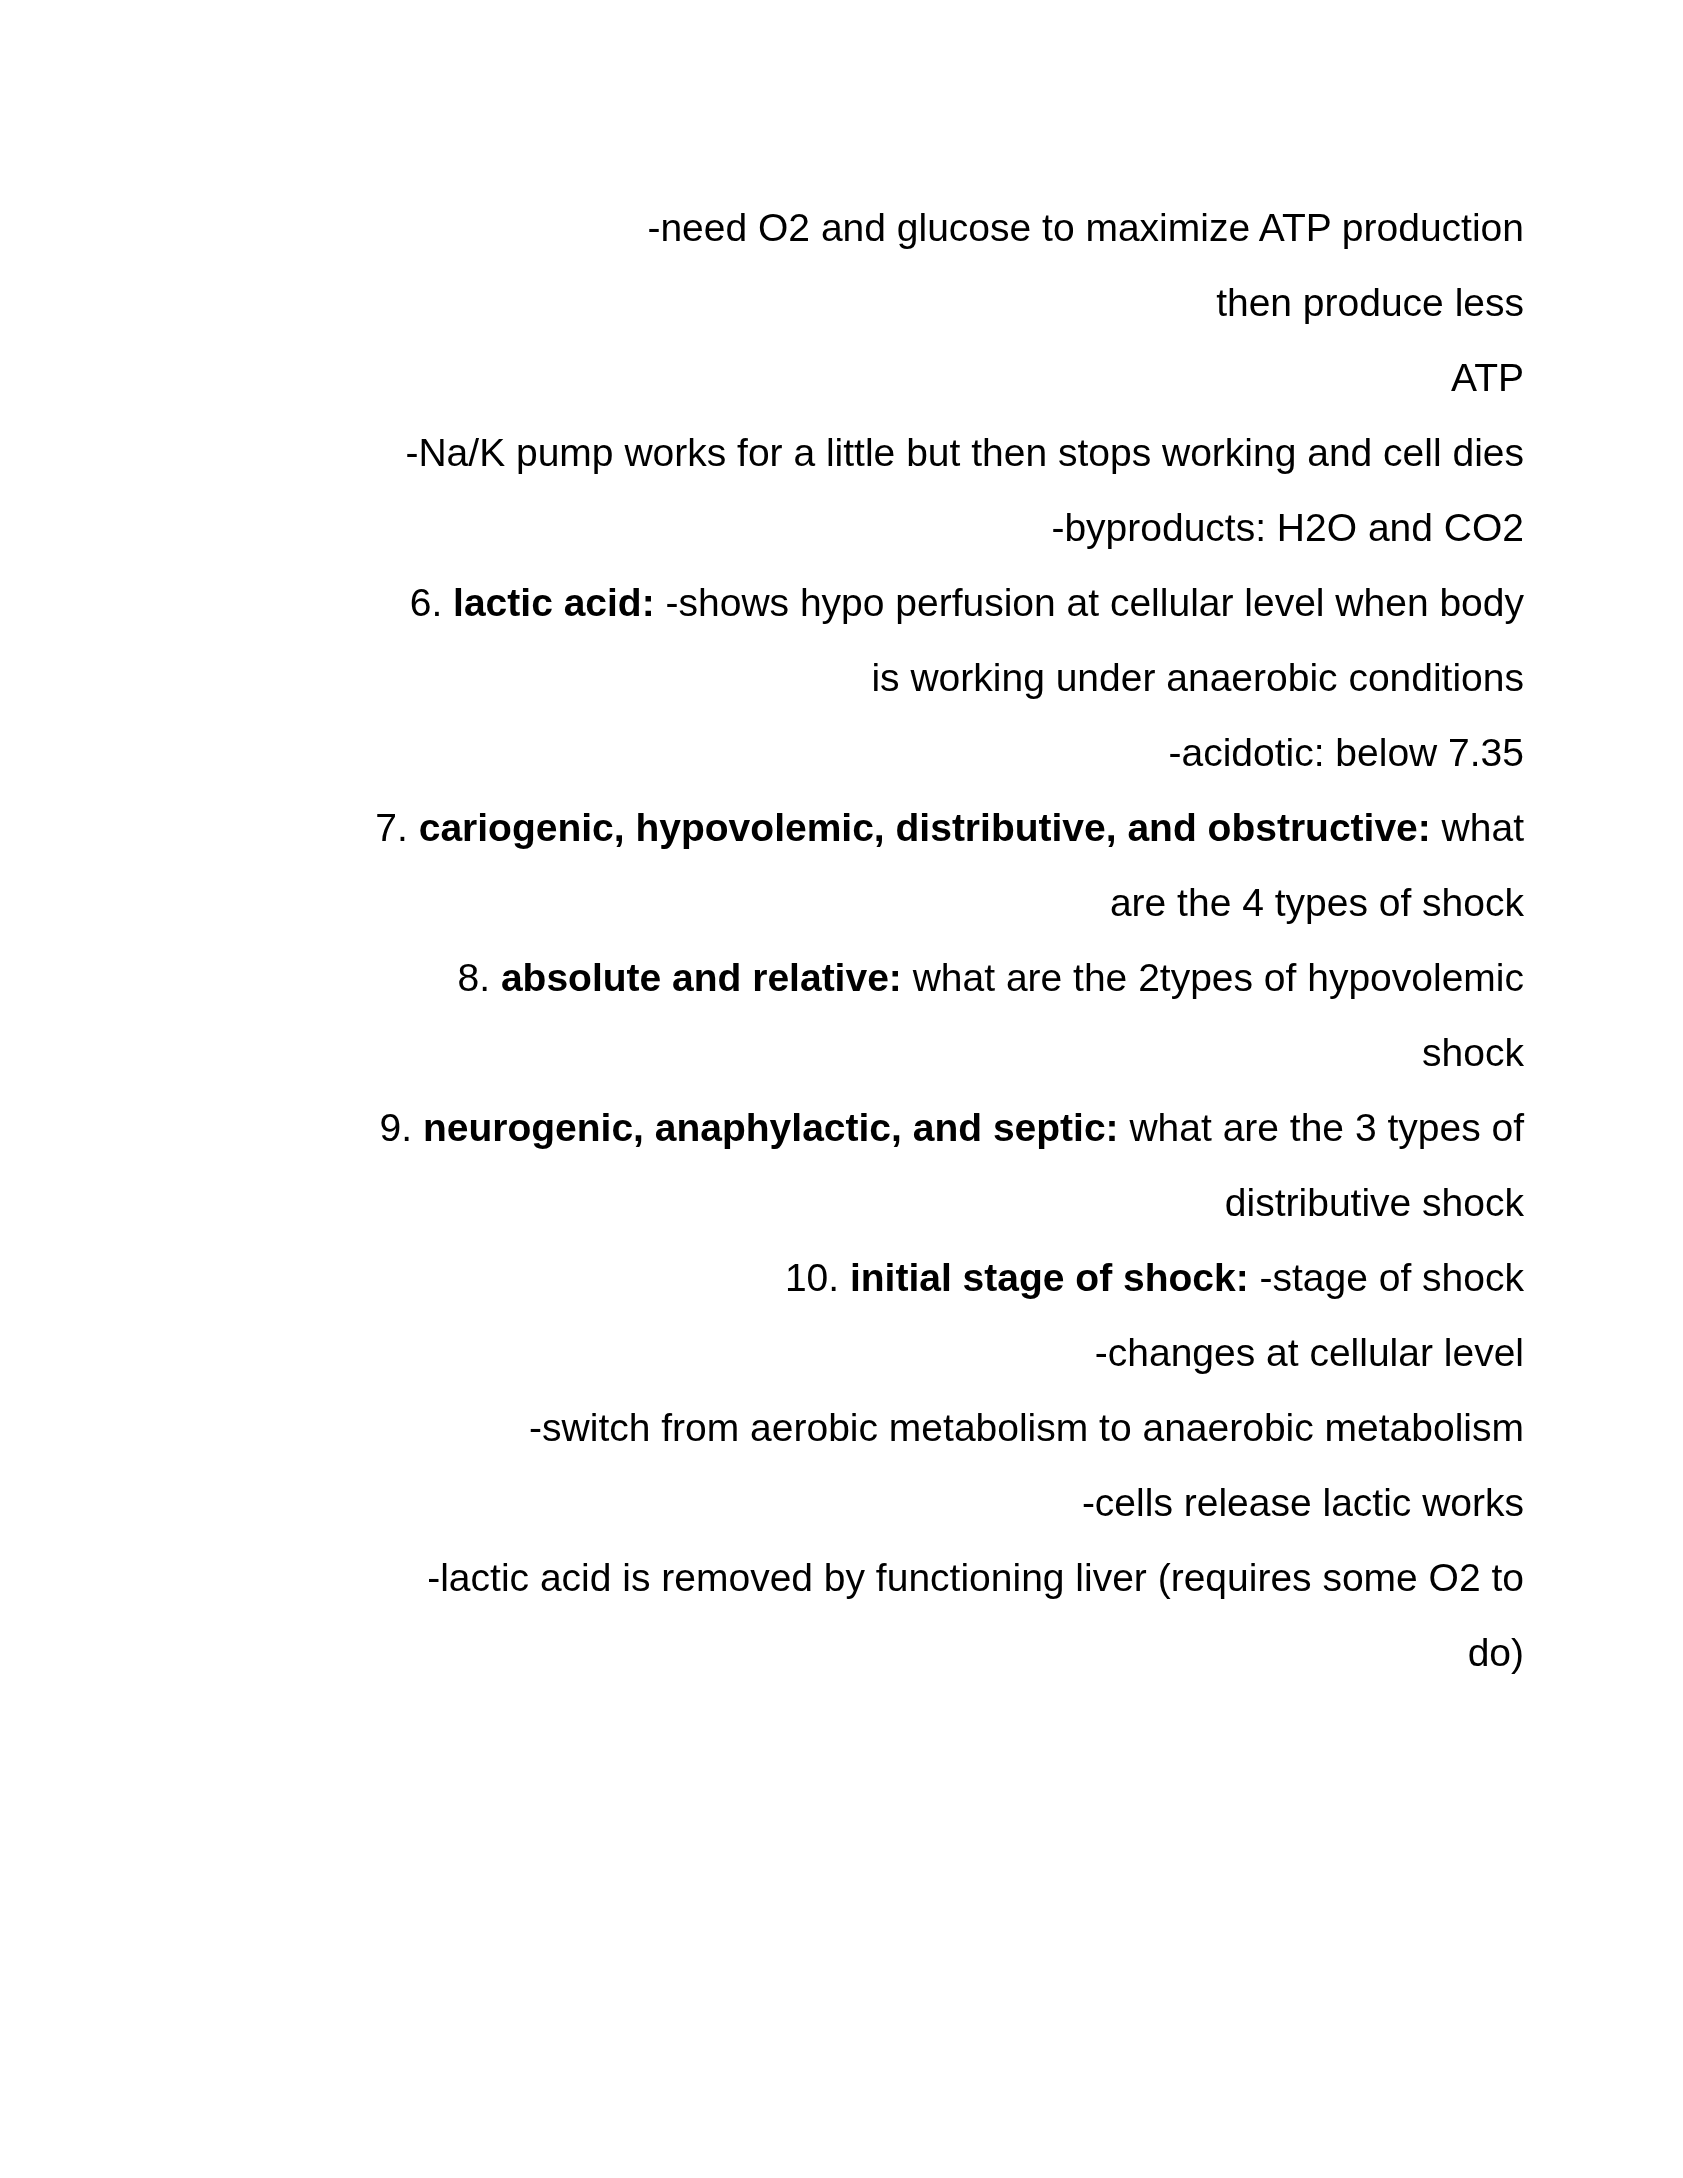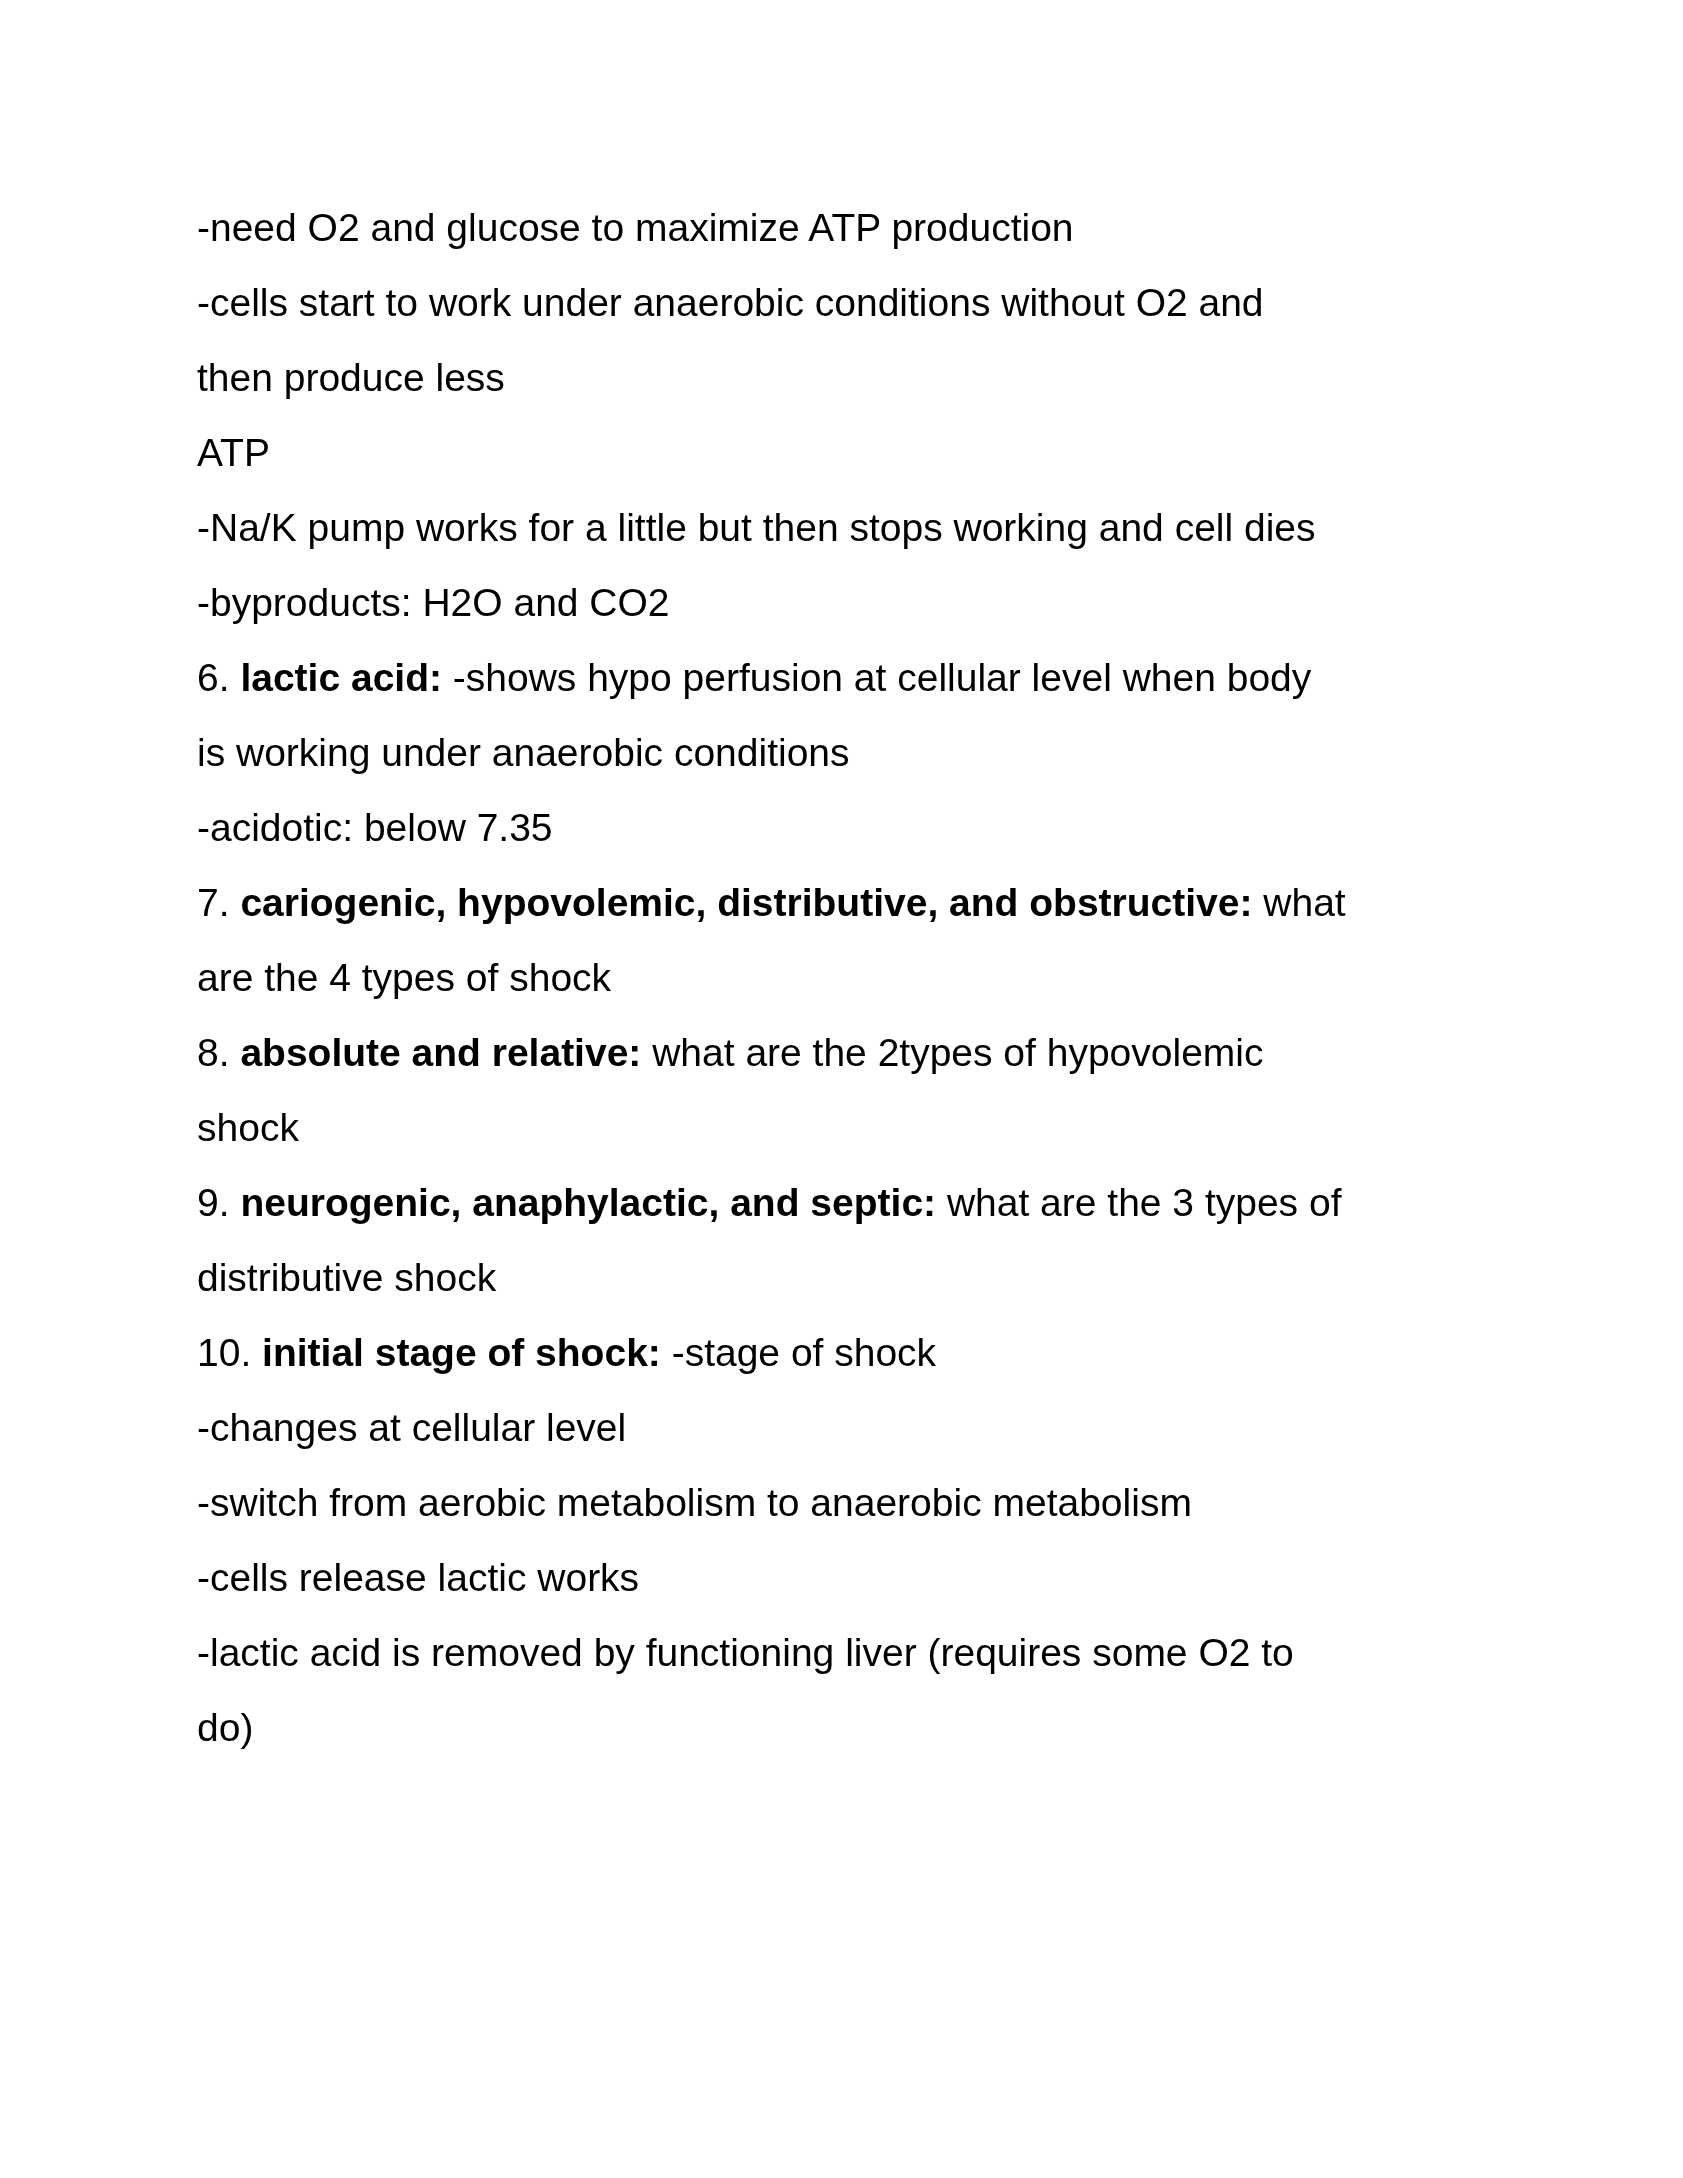--- a/index.html
+++ b/index.html
@@ -1,30 +1,29 @@
 <!DOCTYPE html>
 <html><head>
 <meta charset="utf-8">
 <style>
   html, body { margin: 0; padding: 0; background: #ffffff; }
   body { width: 1683px; height: 2178px; position: relative; overflow: hidden; }
   .page {
     position: absolute; left: 197px; top: 190px; width: 1327px;
     font-family: "Liberation Sans", sans-serif;
-    font-size: 39px; line-height: 75px; color: #000;
+    font-size: 39px; line-height: 75px; color: #000; text-align: right;
   }
   .line { white-space: nowrap; height: 75px; }
   .line b { font-weight: bold; margin-top: 40px; }
 </style>
 </head>
 <body>
 
 <div class="page">
   <div class="line"><span></span><b></b><span>-need O2 and glucose to maximize ATP production</span></div>
-  <div class="line"><span></span><b></b><span>-cells start to work under anaerobic conditions without O2 and</span></div>
   <div class="line"><span></span><b></b><span>then produce less</span></div>
   <div class="line"><span></span><b></b><span>ATP</span></div>
   <div class="line"><span></span><b></b><span>-Na/K pump works for a little but then stops working and cell dies</span></div>
   <div class="line"><span></span><b></b><span>-byproducts: H2O and CO2</span></div>
   <div class="line"><span>6. </span><b>lactic acid:</b><span> -shows hypo perfusion at cellular level when body</span></div>
   <div class="line"><span></span><b></b><span>is working under anaerobic conditions</span></div>
   <div class="line"><span></span><b></b><span>-acidotic: below 7.35</span></div>
   <div class="line"><span>7. </span><b>cariogenic, hypovolemic, distributive, and obstructive:</b><span> what</span></div>
   <div class="line"><span></span><b></b><span>are the 4 types of shock</span></div>
   <div class="line"><span>8. </span><b>absolute and relative:</b><span> what are the 2types of hypovolemic</span></div>

